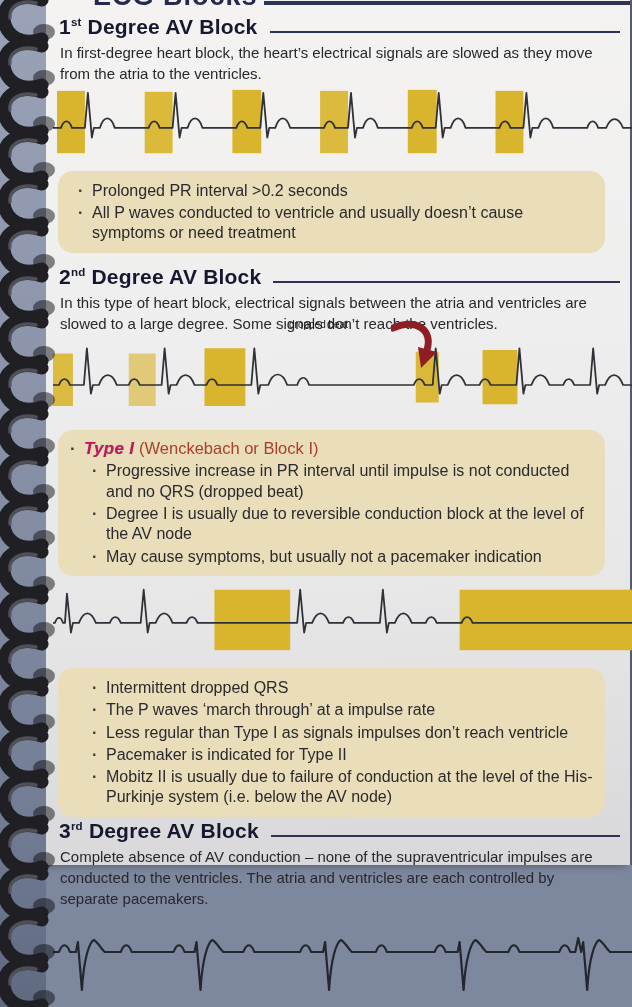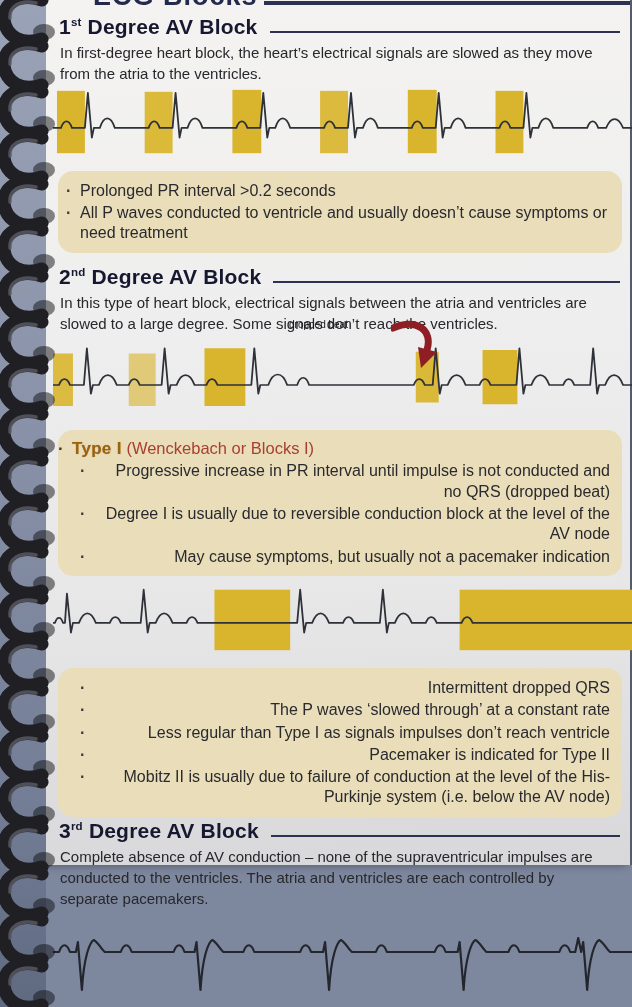--- a/index.html
+++ b/index.html
@@ -46,37 +46,37 @@
   p.desc{
     margin:4px 14px 0 7px;font-size:15px;line-height:1.42;color:#27272c;
   }
   
   .ecg{display:block;width:590px;}
   .wave{stroke:#2e3138;stroke-width:1.8;fill:none;stroke-linejoin:round;stroke-linecap:round;}
   .wave4{stroke:#23262c;stroke-width:2.2;fill:none;stroke-linejoin:round;stroke-linecap:round;}
   .hl{fill:#d9b52e;}
   
   .notebox{
-    background:#e9ddba;border-radius:15px;margin:10px 8px 0 5px;
-    padding:8px 12px 9px 0;color:#2a2a2e;
+    background:#e9ddba;border-radius:15px;margin:10px 25px 0 5px;
+    padding:8px 12px 9px 12px;color:#2a2a2e;
   }
   .notebox ul{margin:0;padding:0 0 0 8px;list-style:none;}
   .notebox li{
     font-size:16px;line-height:1.27;padding-left:14px;position:relative;margin-top:2px;
   }
   .notebox li:before{content:"·";position:absolute;left:0;top:0;font-weight:bold;color:#3a3a40;}
   .type-line{font-size:17px;padding-left:14px;position:relative;margin:1px 0 2px 0;}
   .type-line:before{content:"·";position:absolute;left:0;top:0;font-weight:bold;color:#3a3a40;}
   .type-title{font-weight:bold;letter-spacing:.3px;}
-  .t1 .type-title{color:#a16207;text-shadow:0 0 1px rgba(90,95,105,.5);}
+  .t1 .type-title{color:#be185d;text-shadow:0 0 1px rgba(90,95,105,.5);font-style:italic;}
   .t2 .type-title{color:#17181d;}
   .qualifier{font-size:16.5px;}
   .t1 .qualifier{color:#a8402f;}
   .t2 .qualifier{color:#ab2a1e;}
-  .sub ul{padding-left:22px;text-align:right;}
+  .sub ul{padding-left:22px;}
   
   .strip2-wrap{position:relative;margin-top:2px;}
   .dropped-label{
     position:absolute;top:-17px;left:236px;font-size:10px;color:#17171b;
     background:transparent;z-index:4;text-align:right;
   }
   .arrow-svg{position:absolute;top:-16px;left:338px;z-index:4;}
 </style>
 </head>
 <body>
@@ -182,21 +182,21 @@
           c3 -11 9 -11 12 0 h105
           c3 -9 8 -9 11 0 h8 l3 -42 l4 52 l2 -10 h6 c5 -15 13 -15 18 0 h14
           c3 -9 8 -9 11 0 h26 l3 -42 l4 52 l2 -10 h6 c5 -15 13 -15 18 0 h14
           c3 -9 8 -9 11 0 h16 l3 -42 l4 52 l2 -10 h6 c5 -15 13 -15 18 0 h15"></path>
       </svg>
     </div>
 
     <div class="notebox t1">
       <div class="type-line">
         <span class="type-title">Type I</span>
-        <span class="qualifier"> <span>(Wenckebach or Blocks I)</span></span>
+        <span class="qualifier"> <span>(Wenckebach or Block I)</span></span>
       </div>
       <div class="sub">
         <ul>
           <li>Progressive increase in PR interval until impulse is not conducted and no QRS (dropped beat)</li>
           <li>Degree I is usually due to reversible conduction block at the level of the AV node</li>
           <li>May cause symptoms, but usually not a pacemaker indication</li>
         </ul>
       </div>
     </div>
 
@@ -208,21 +208,21 @@
         c3 -8 8 -8 11 0 h20 l3 -34 l4 44 l2 -10 h6 c5 -13 12 -13 17 0 h14
         c3 -8 8 -8 11 0 h100 l3 -34 l4 44 l2 -10 h6 c5 -13 12 -13 17 0 h14
         c3 -8 8 -8 11 0 h26 l3 -34 l4 44 l2 -10 h6 c5 -13 12 -13 17 0 h14
         c3 -8 8 -8 11 0 h25 c3 -8 8 -8 11 0 h171"></path>
     </svg>
 
     <div class="notebox t2">
       <div class="sub">
         <ul>
           <li>Intermittent dropped QRS</li>
-          <li>The P waves ‘slowed through’ at a constant rate</li>
+          <li>The P waves ‘march through’ at a impulse rate</li>
           <li>Less regular than Type I as signals impulses don’t reach ventricle</li>
           <li>Pacemaker is indicated for Type II</li>
           <li>Mobitz II is usually due to failure of conduction at the level of the His-Purkinje system (i.e. below the AV node)</li>
         </ul>
       </div>
     </div>
 
     <h2 class="sec" style="margin-top:2px">
       <span><span>3</span><sup>rd</sup><span> Degree AV Block</span></span>
       <span class="h-rule"></span>

